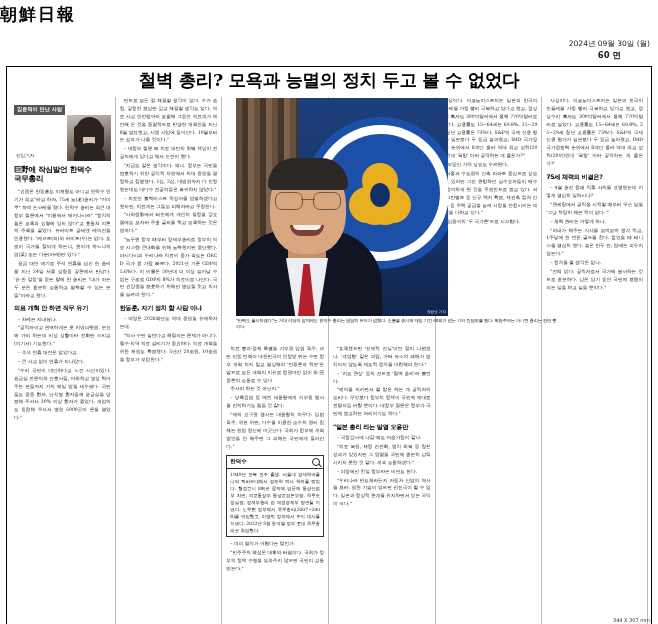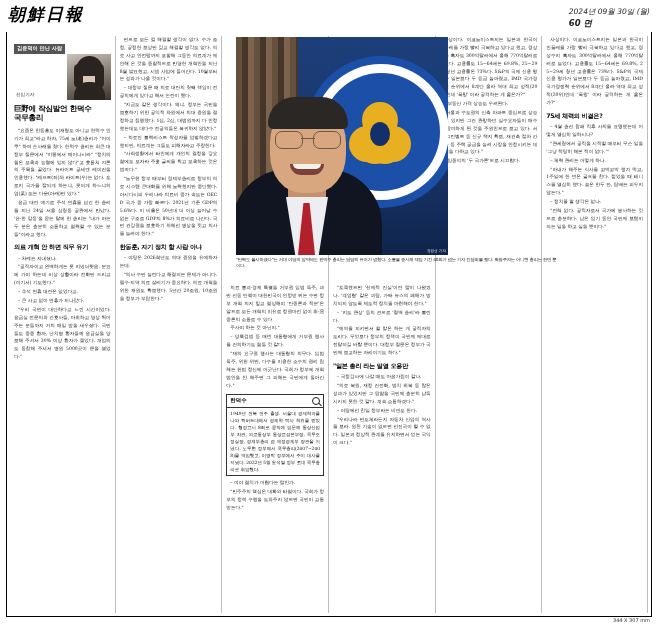--- a/index.html
+++ b/index.html
@@ -3,25 +3,25 @@
 <meta charset="utf-8">
 <style>
   html,body{margin:0;padding:0;background:#ffffff;}
   body{width:658px;height:624px;overflow:hidden;
        font-family:"Liberation Serif", serif;color:#111;}
   .page{position:relative;width:658px;height:624px;background:#fff;
         padding:0;box-sizing:border-box;}
 
   
   .masthead{display:flex;align-items:flex-start;justify-content:space-between;
-            padding:6px 8px 2px 8px;font-style:italic;}
+            padding:6px 8px 2px 0;}
   .logo{font-family:"DejaVu Serif", serif;font-weight:bold;font-size:17px;
         letter-spacing:2px;line-height:1.05;color:#000;}
-  .dateblock{text-align:left;font-family:"DejaVu Sans", sans-serif;
-             font-size:7.5px;line-height:1.5;color:#222;}
+  .dateblock{text-align:center;font-family:"DejaVu Sans", sans-serif;
+             font-size:7.5px;line-height:1.5;color:#222;margin-top:32px;}
   .pageno{font-weight:bold;font-size:8.5px;}
 
   
   .headline-box{margin:2px 6px 0 6px;border:1px solid #000;border-bottom:none;
                 height:26px;display:flex;align-items:center;justify-content:center;}
   .headline{font-family:"DejaVu Serif", serif;font-weight:bold;font-size:17.5px;
             letter-spacing:-0.4px;color:#000;white-space:nowrap;}
 
   
   .body-area{position:relative;margin:0 6px;border:1px solid #000;border-top:none;
@@ -125,20 +125,23 @@
 <div class="page">
 
   <div class="masthead">
     <div class="logo">朝鮮日報</div>
     <div class="dateblock">
       <div>2024년 09월 30일 (월)</div>
       <div class="pageno">60 면</div>
     </div>
   </div>
 
+  <div class="headline-box">
+    <div class="headline">철벽 총리? 모욕과 능멸의 정치 두고 볼 수 없었다</div>
+  </div>
 
   <div class="body-area">
 
     <div class="col c1">
       <div class="byline-card">
         <div class="byline-tag">김윤덕이 만난 사람</div>
         <div class="byline-row">
           <div class="byline-name">선임기자</div>
           <div class="avatar">
             <div class="hair"></div>

